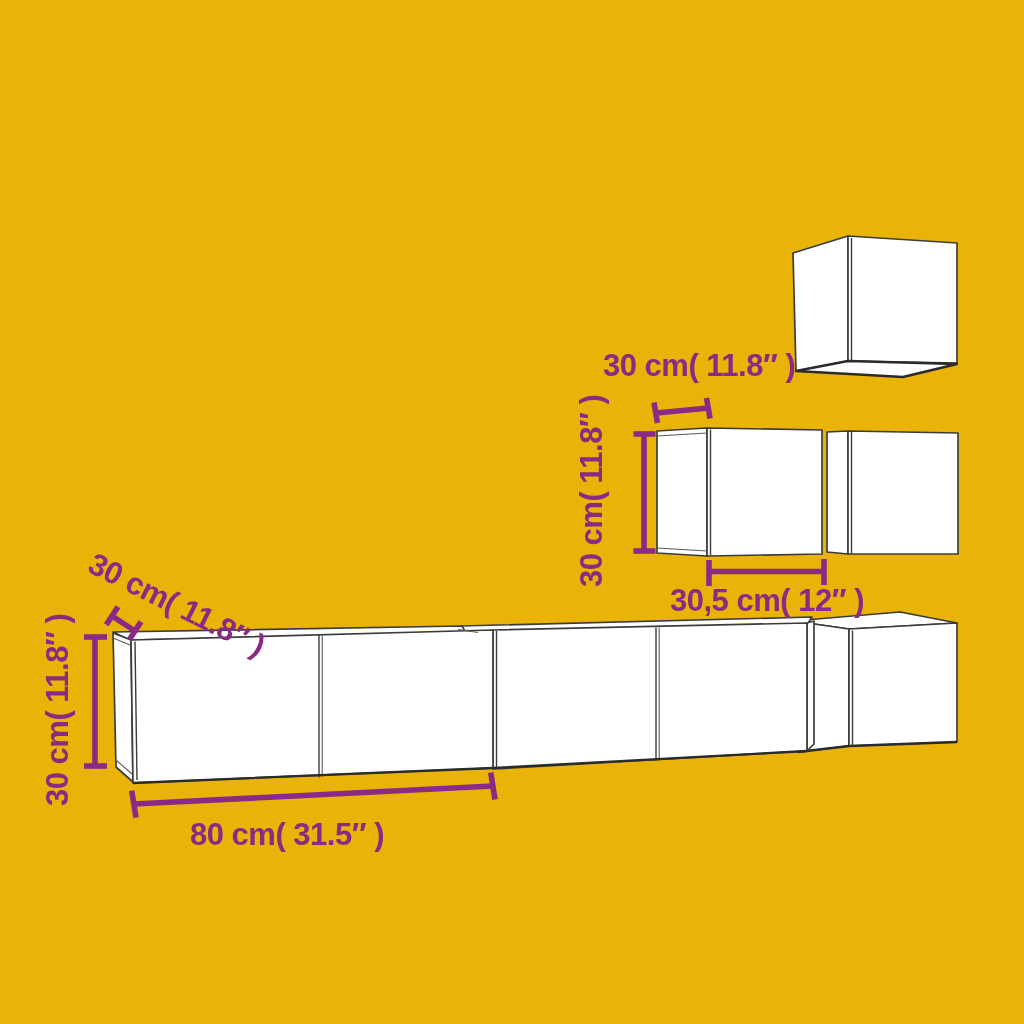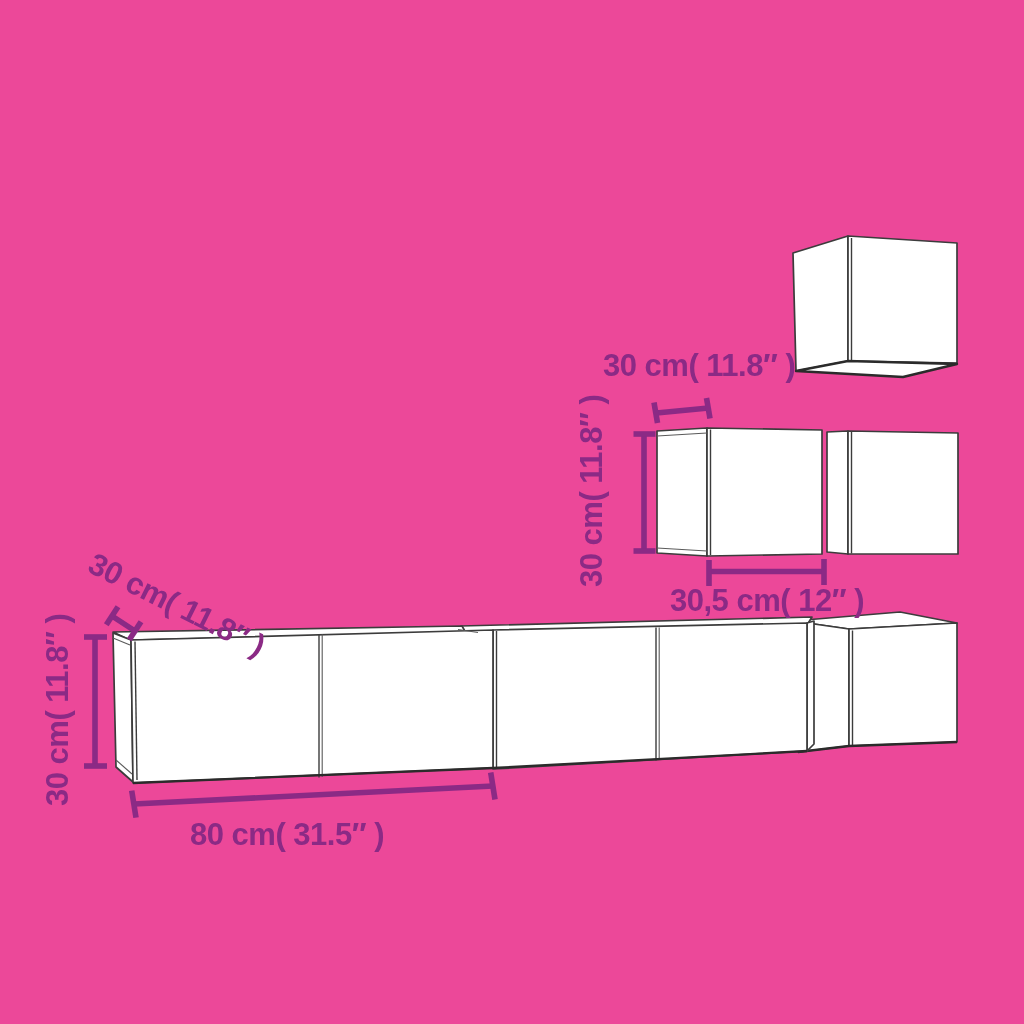--- a/index.html
+++ b/index.html
@@ -1,16 +1,16 @@
 <!DOCTYPE html>
 <html><head>
 <meta charset="utf-8">
 <style>
   html,body{margin:0;padding:0;background:#ffffff;}
-  .stage{position:relative;width:1024px;height:1024px;background:#ec4899;overflow:hidden;}
+  .stage{position:relative;width:1024px;height:1024px;background:#eab308;overflow:hidden;}
   svg{display:block;}
   .face{fill:#ffffff;stroke:#3c3c3c;stroke-width:1.7;stroke-linejoin:round;}
   .thin{fill:none;stroke:#3c3c3c;stroke-width:1.4;}
   .hair{fill:none;stroke:#5a5a5a;stroke-width:1.1;}
   .thick{fill:#ffffff;stroke:#2b2b2b;stroke-width:2.4;stroke-linejoin:round;}
   .thickline{fill:none;stroke:#2b2b2b;stroke-width:2.3;stroke-linejoin:round;}
   .dim{fill:none;stroke:#8b2a85;stroke-width:5.6;}
   .dimtext{font-family:"Liberation Sans","DejaVu Sans",sans-serif;font-weight:bold;font-size:31px;fill:#8b2a85;letter-spacing:-0.5px;}
 </style>
 </head>

